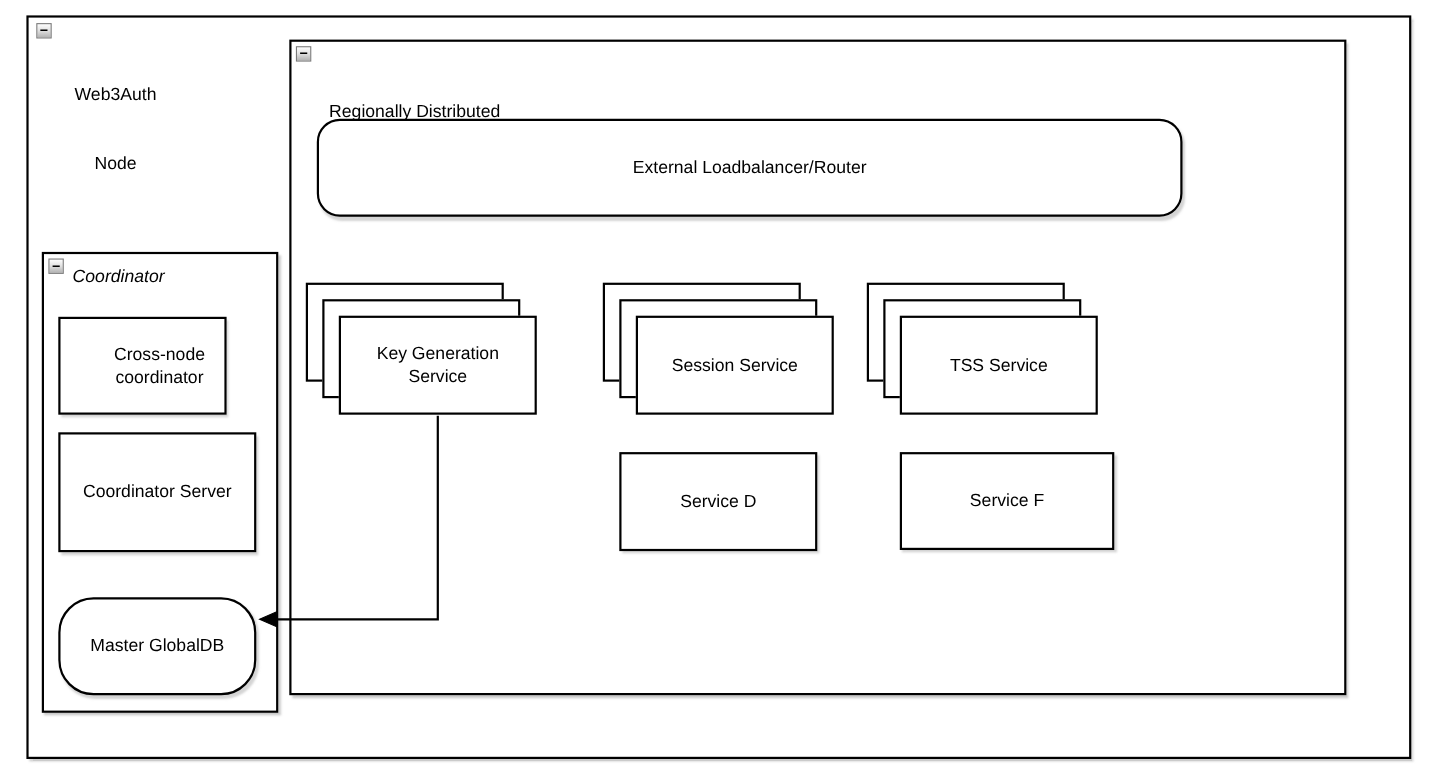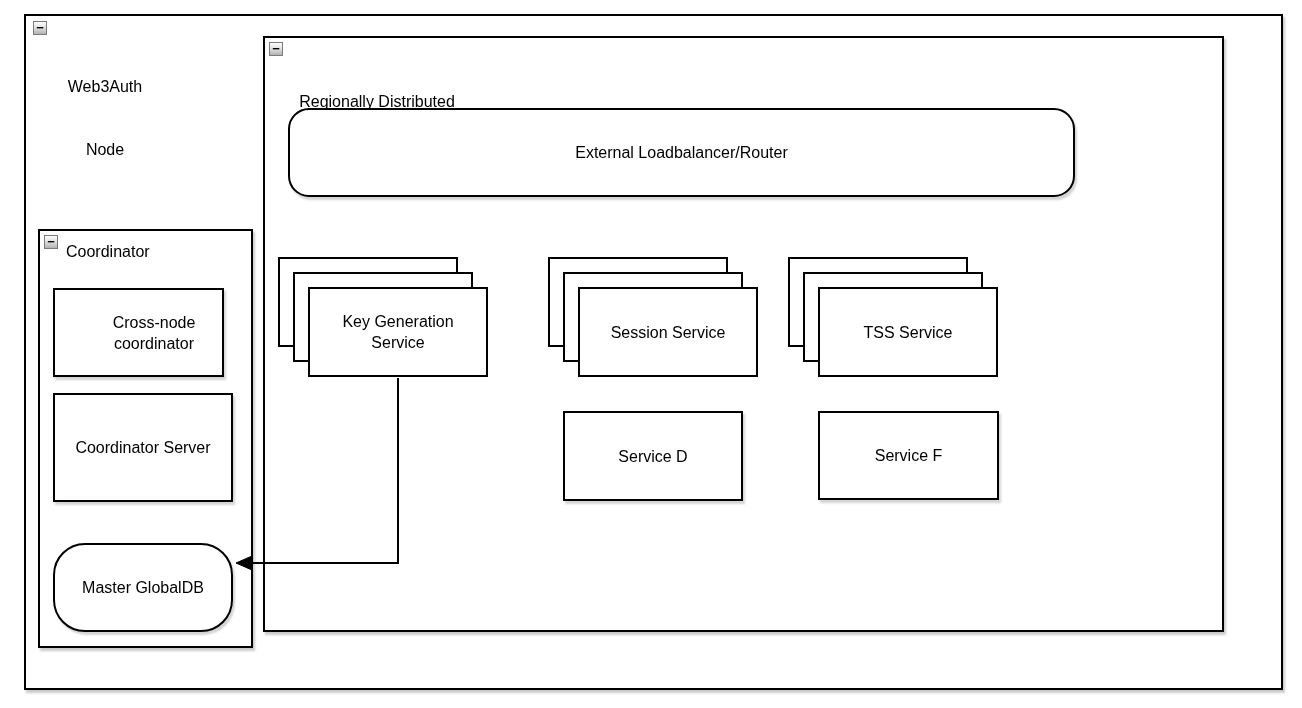--- a/index.html
+++ b/index.html
@@ -108,23 +108,23 @@
   <div class="group-label centered-label" style="left:288px; top:49px; width:178px;">
     <div>Regionally Distributed</div>
   </div>
 
   <div class="box z-shape" style="left:288px; top:108px; width:787px; height:89px;border-radius:21px;">
     <span>External Loadbalancer/Router</span>
   </div>
 
   <div class="group" style="left:38px; top:229px; width:215px; height:419px;"></div>
   <div class="collapse-btn" style="left:44px; top:235px;">−</div>
-  <div class="group-label" style="left:66px; top:241px;">Coordinator</div>
+  <div class="group-label" style="left:66px; top:241px;font-style:italic;">Coordinator</div>
 
-  <div class="box z-shape" style="left:53px; top:288px; width:171px; height:89px;padding-left:31px;">
+  <div class="box z-shape" style="left:53px; top:288px; width:153px; height:89px;padding-left:31px;">
     <span class="label-constrain-110">Cross-node coordinator</span>
   </div>
   <div class="box z-shape" style="left:53px; top:393px; width:180px; height:109px;">
     <span>Coordinator Server</span>
   </div>
   <div class="box z-shape" style="left:53px; top:543px; width:180px; height:89px;border-radius:32px;">
     <span>Master GlobalDB</span>
   </div>
 
   <div class="stack z-shape" style="left:278px; top:257px; width:210px; height:120px;">
@@ -148,21 +148,21 @@
     <div class="layer" style="left:15px; top:15px;"></div>
     <div class="layer" style="left:30px; top:30px;">
       <span>TSS Service</span>
     </div>
   </div>
 
   <div class="box z-shape" style="left:563px; top:411px; width:180px; height:90px;">
     <span>Service D</span>
   </div>
 
-  <div class="box z-shape" style="left:818px; top:411px; width:181px; height:89px;">
+  <div class="box z-shape" style="left:818px; top:411px; width:195px; height:89px;">
     <span>Service F</span>
   </div>
 
   <svg class="overlay-svg" width="1302" height="708" viewBox="0 0 1302 708">
     <path d="M 398 378 L 398 563 L 250 563" fill="none" stroke="#000000" stroke-width="2"></path>
     <path d="M 236 563 L 252 556 L 252 570 Z" fill="#000000" stroke="#000000"></path>
   </svg>
 
 </div>
 

